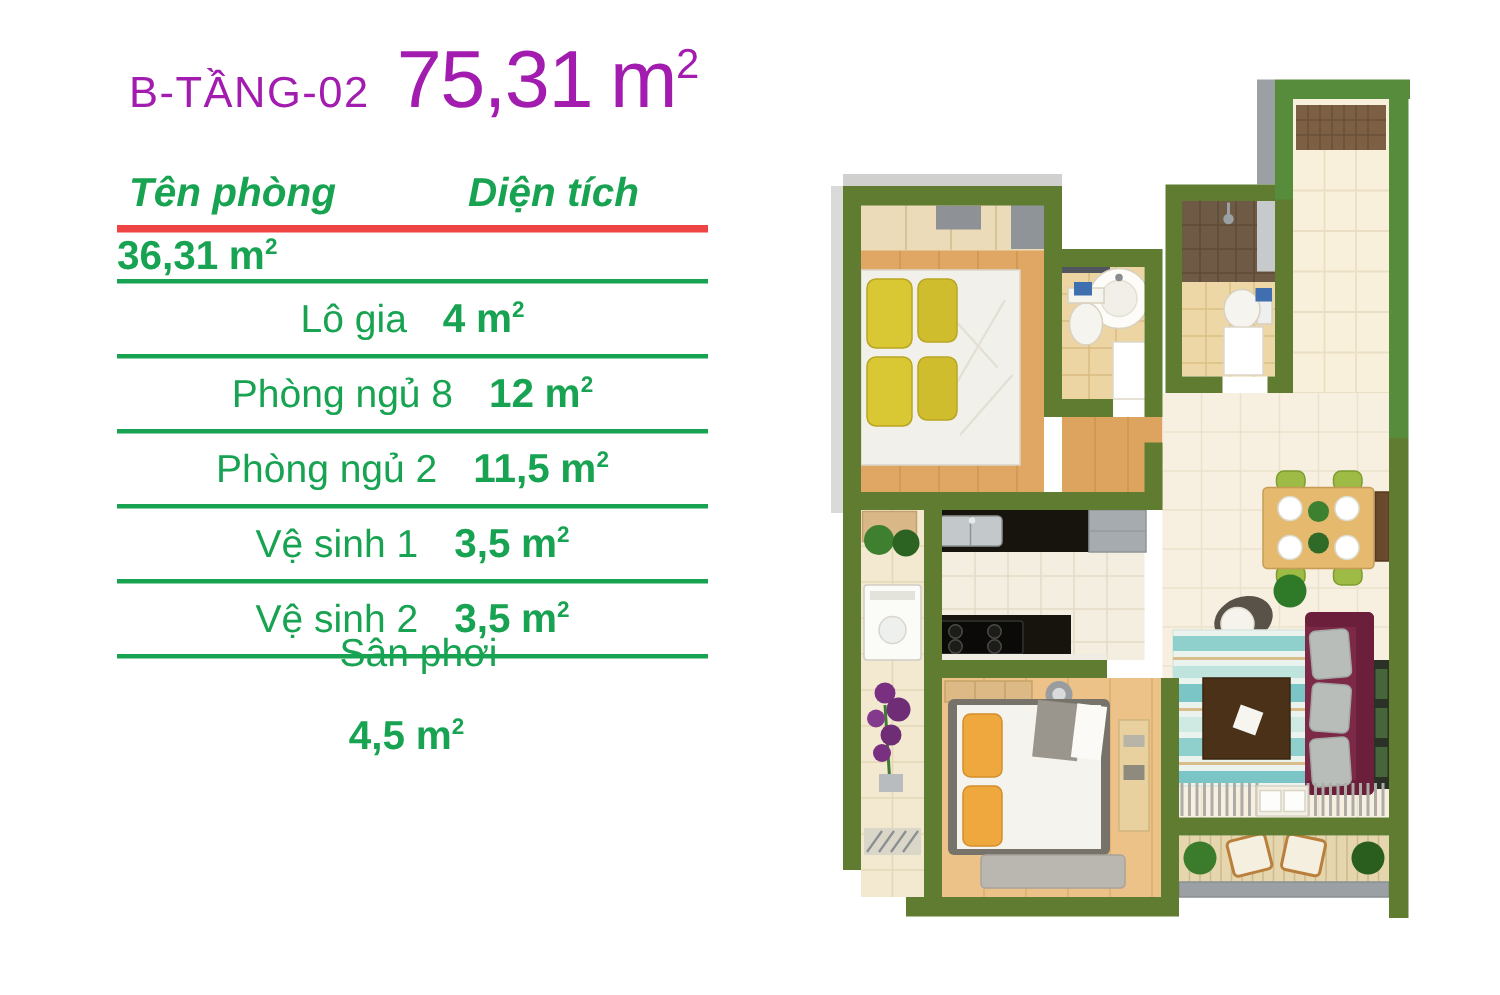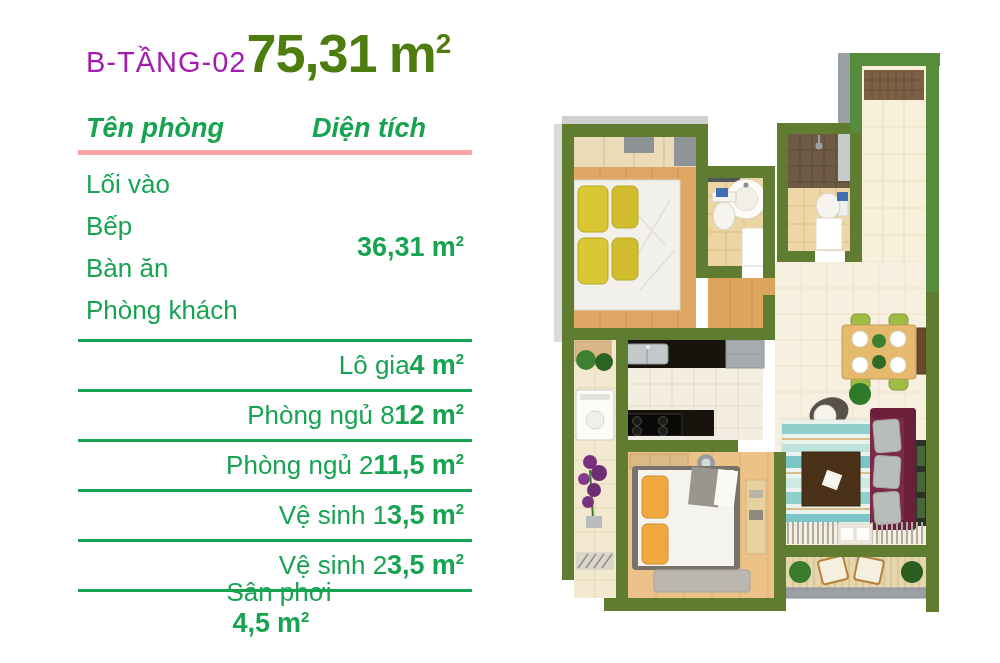--- a/index.html
+++ b/index.html
@@ -2,35 +2,35 @@
 <html><head>
 <meta charset="utf-8">
 <style>
   html,body{margin:0;padding:0;background:#ffffff;}
   .canvas{position:relative;width:1000px;height:663px;background:#ffffff;overflow:hidden;
           font-family:"Liberation Sans",sans-serif;}
   
   .panel{position:absolute;left:78px;top:26px;width:394px;}
   .title-row{display:flex;align-items:baseline;margin-left:8px;height:62px;}
   .block-label{font-size:29px;color:#a21caf;letter-spacing:1px;}
-  .total-area{font-size:54px;font-weight:bold;color:#4d7c0f;letter-spacing:-1px;line-height:1;}
+  .total-area{font-size:54px;font-weight:normal;color:#a21caf;letter-spacing:-1px;line-height:1;margin-left:18px;}
   .total-area .u{margin-left:12px;}
   .total-area sup{font-size:28px;}
   .rtable{margin-top:14px;width:100%;}
   .thead{display:flex;justify-content:space-between;align-items:flex-end;height:42px;
-         border-bottom:5px solid #fca5a5;padding:0 46px 6px 8px;}
+         border-bottom:5px solid #ef4444;padding:0 46px 6px 8px;}
   .thead span{font-size:27px;font-weight:bold;font-style:italic;color:#17a351;}
   .group{display:flex;align-items:center;border-bottom:3px solid #17a351;}
   .group-names{flex:1;padding:8px 0 8px 8px;}
   .group-names div{font-size:26px;color:#17a351;line-height:42px;}
   .val{font-size:27px;font-weight:bold;color:#17a351;white-space:nowrap;padding-right:8px;}
   .val .u{margin-left:7px;}
   .val sup{font-size:15px;}
-  .row{display:flex;justify-content:flex-end;align-items:center;height:47px;
-       border-bottom:3px solid #17a351;}
+  .row{display:flex;justify-content:center;align-items:center;height:47px;
+       border-bottom:3px solid #17a351;gap:24px;}
   .row:last-child{border-bottom:none;flex-direction:column;}
   .row .name{padding-left:8px;font-size:26px;color:#17a351;}
   
   .plan{position:absolute;left:520px;top:0;width:480px;height:663px;}
 </style>
 </head>
 <body>
 
 <div class="canvas">
 
@@ -42,26 +42,20 @@
       </span>
     </div>
 
     <div class="rtable">
       <div class="thead">
         <span>Tên phòng</span>
         <span>Diện tích</span>
       </div>
 
       <div class="group">
-        <div class="group-names">
-          <div>Lối vào</div>
-          <div>Bếp</div>
-          <div>Bàn ăn</div>
-          <div>Phòng khách</div>
-        </div>
         <div class="val"><span>36,31</span><span class="u">m</span><sup>2</sup></div>
       </div>
 
       <div class="row">
         <span class="name">Lô gia</span>
         <span class="val"><span>4</span><span class="u">m</span><sup>2</sup></span>
       </div>
       <div class="row">
         <span class="name">Phòng ngủ 8</span>
         <span class="val"><span>12</span><span class="u">m</span><sup>2</sup></span>

